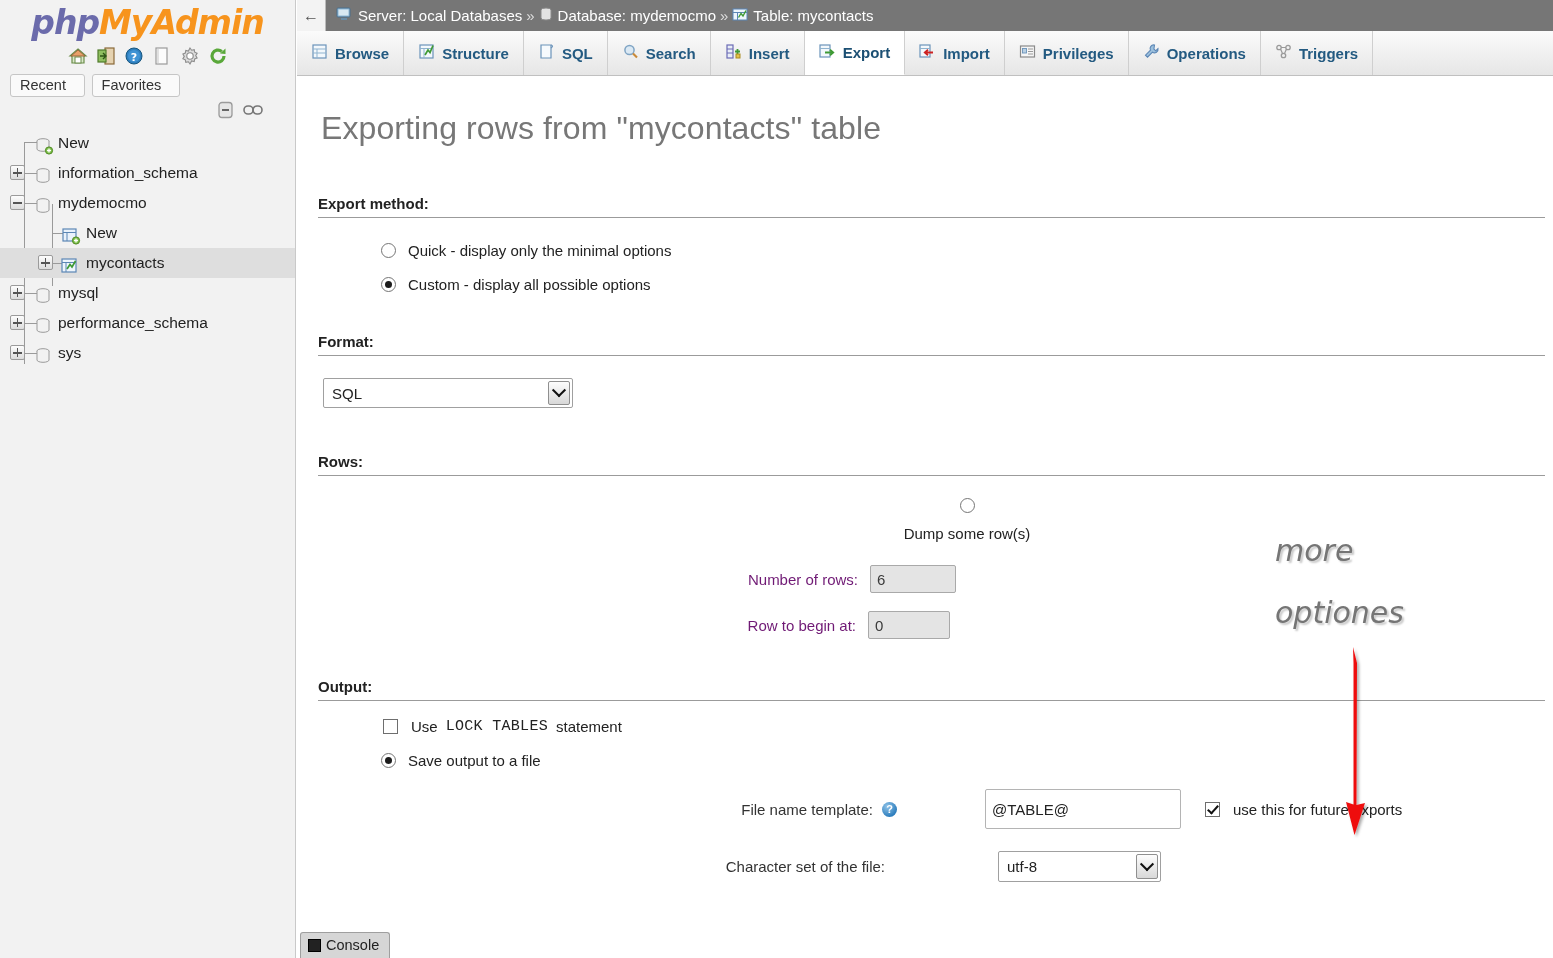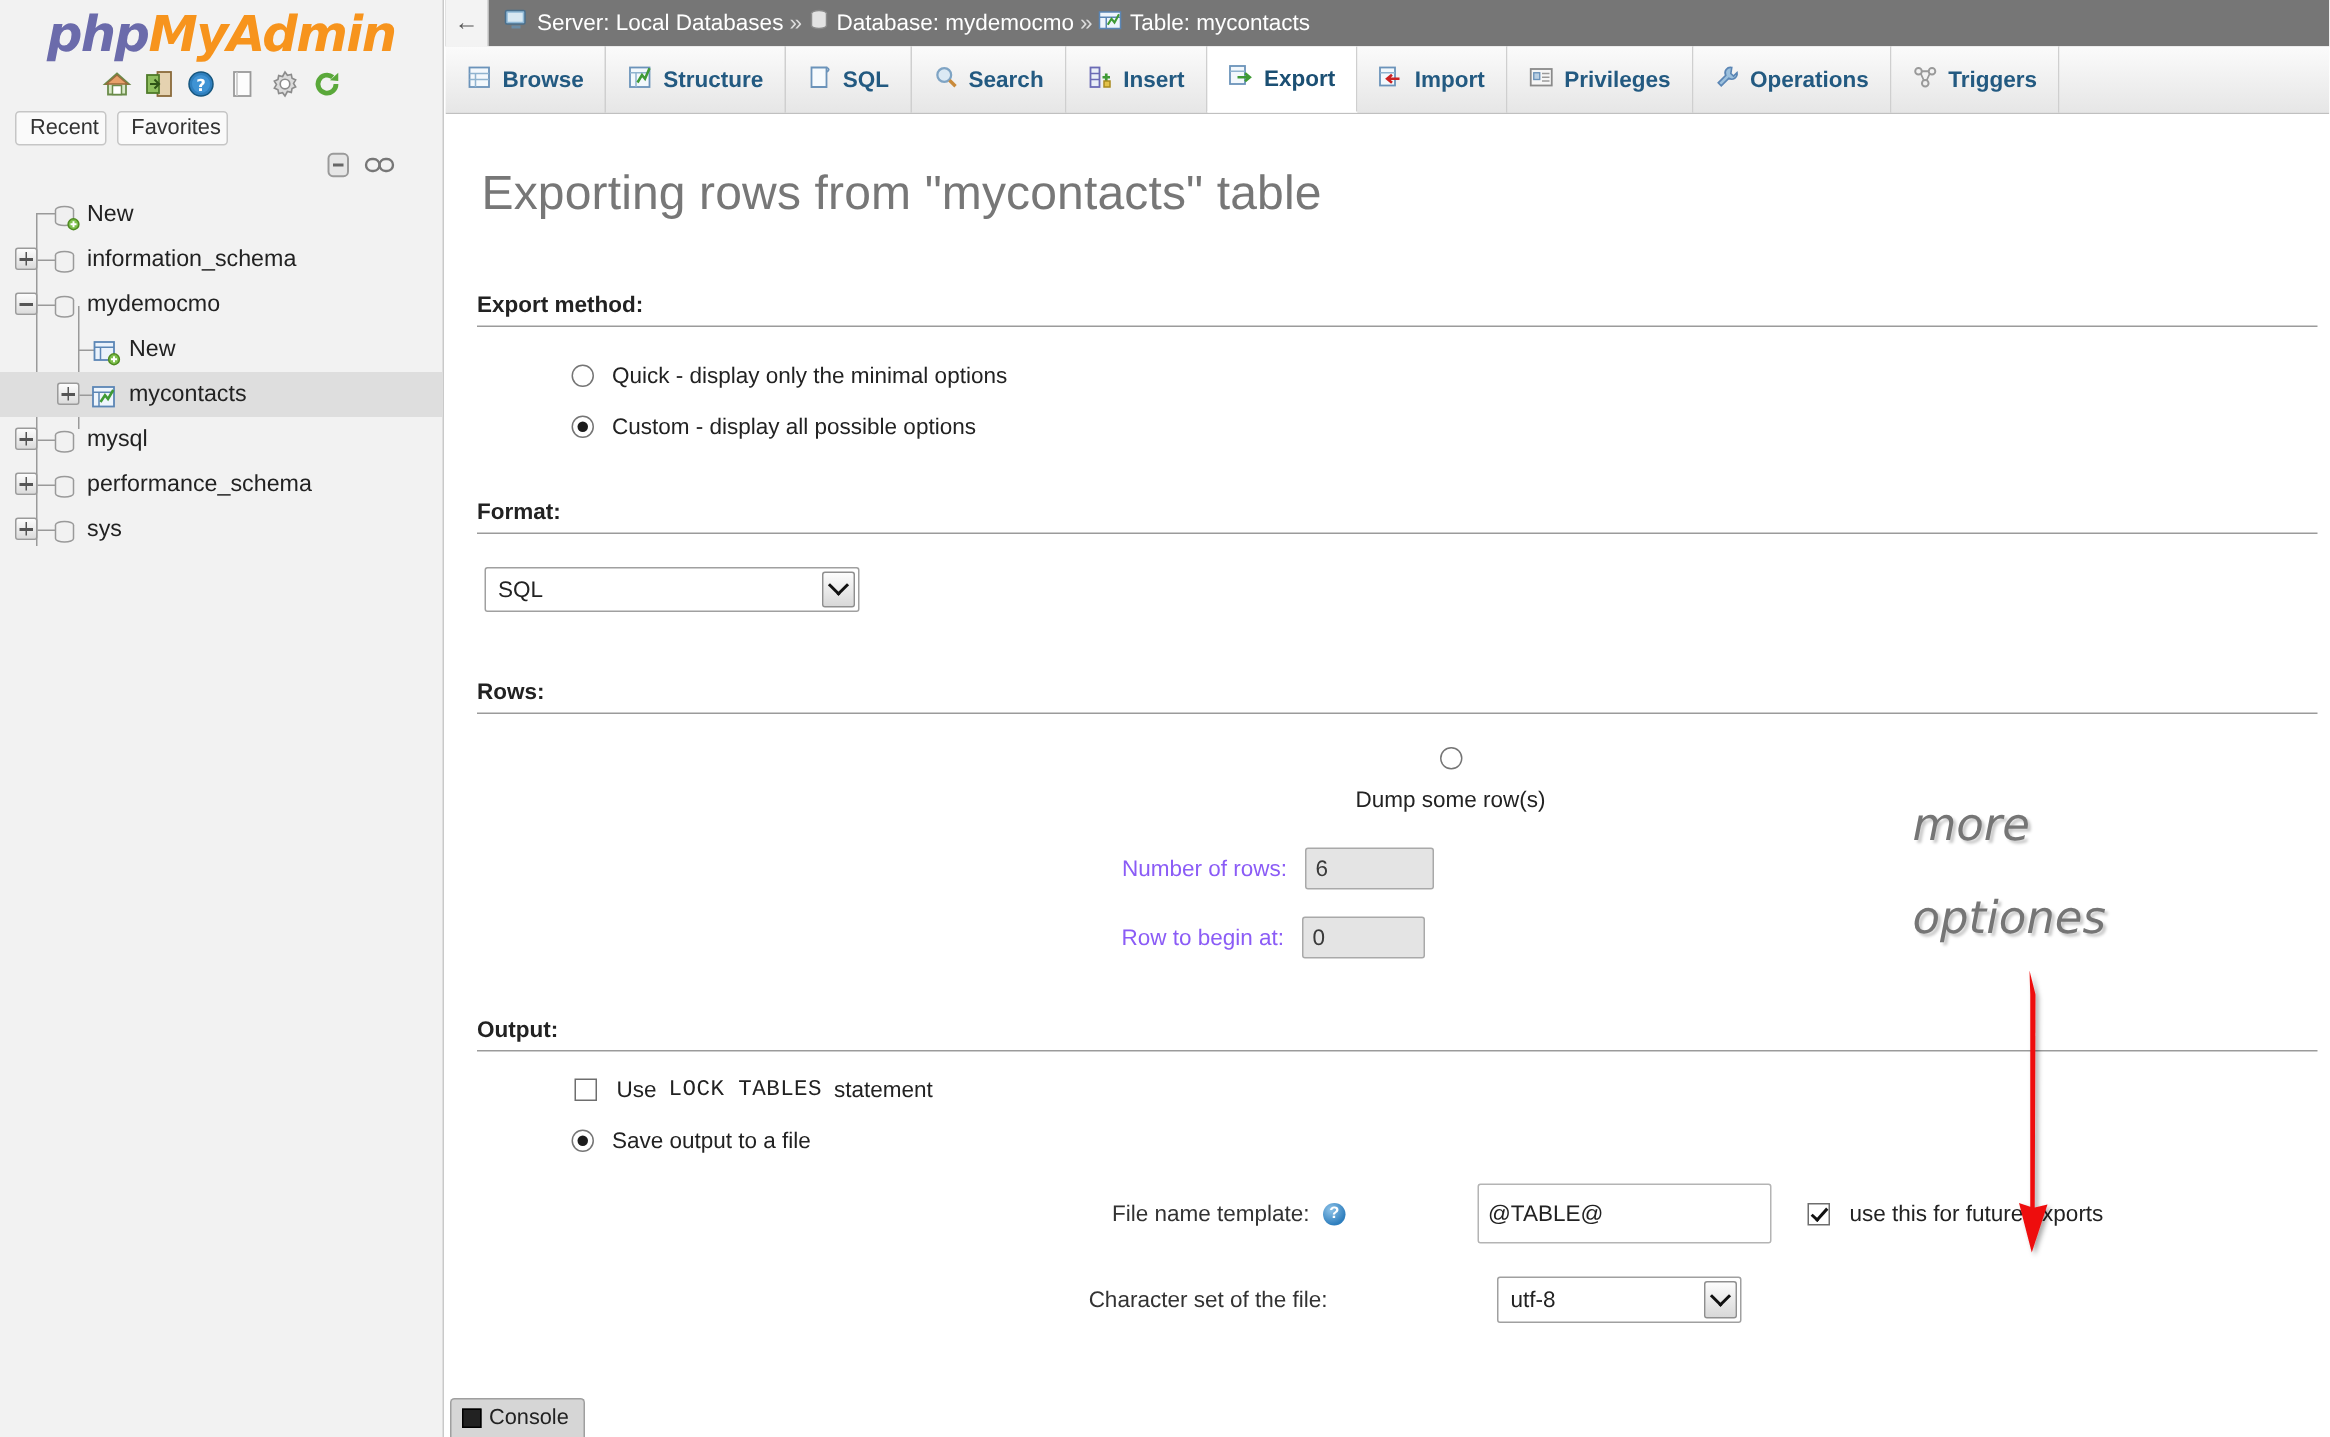--- a/index.html
+++ b/index.html
@@ -62,21 +62,21 @@
   .quickbtns {
     margin-top: 6px;
     padding-left: 10px;
     height: 24px;
   }
   .qbtn {
     display: inline-block;
     border: 1px solid #c6c6c6;
     border-radius: 3px;
     background: #fafafa;
-    padding: 2px 4px 3px 9px;
+    padding: 2px 18px 3px 9px;
     font-size: 14.5px;
     color: #333;
     margin-right: 3px;
   }
 
   .tree-tools {
     position: absolute;
     right: 32px;
     top: 100px;
     display: flex;
@@ -278,21 +278,21 @@
     border: 1px solid #a9a9a9;
     background: #e4e4e4;
     color: #3a3a3a;
     font-size: 15px;
     font-family: "Liberation Sans", sans-serif;
     padding: 3px 6px;
     box-sizing: border-box;
     border-radius: 2px;
   }
   .tinput.white { background: #fff; color: #222; border-color: #b4b4b4; }
-  .dimlabel { color: #8b5cf6; font-size: 15px; }
+  .dimlabel { color: #701a75; font-size: 15px; }
 
   .selwrap {
     position: relative;
     display: inline-flex;
     align-items: center;
     border: 1px solid #a0a0a0;
     background: #fff;
     box-sizing: border-box;
     border-radius: 2px;
   }

